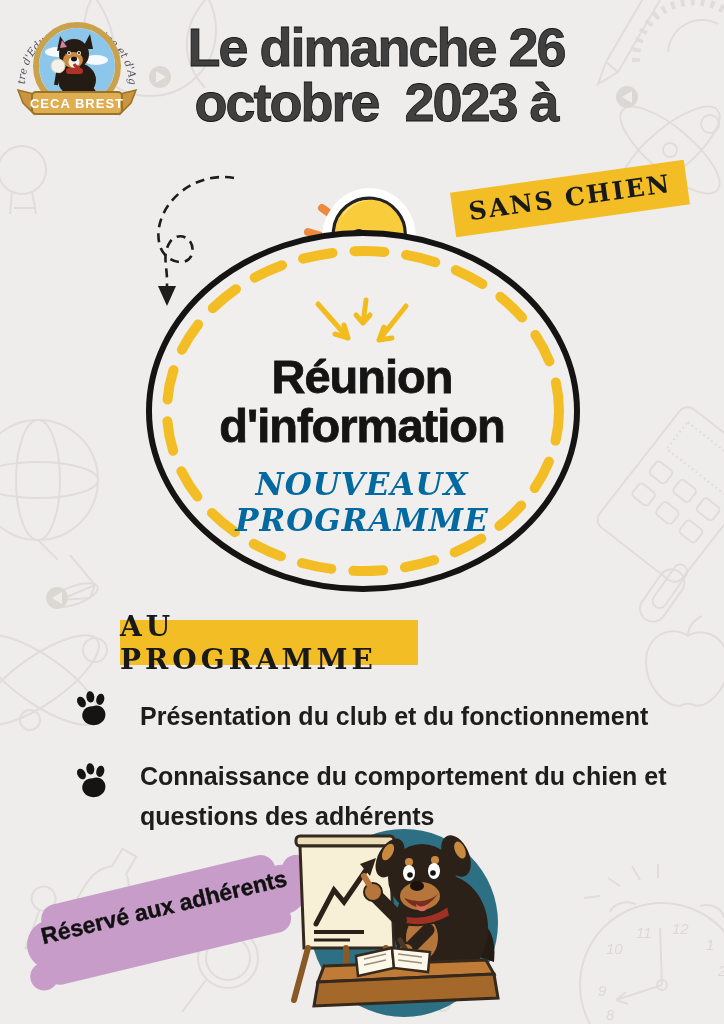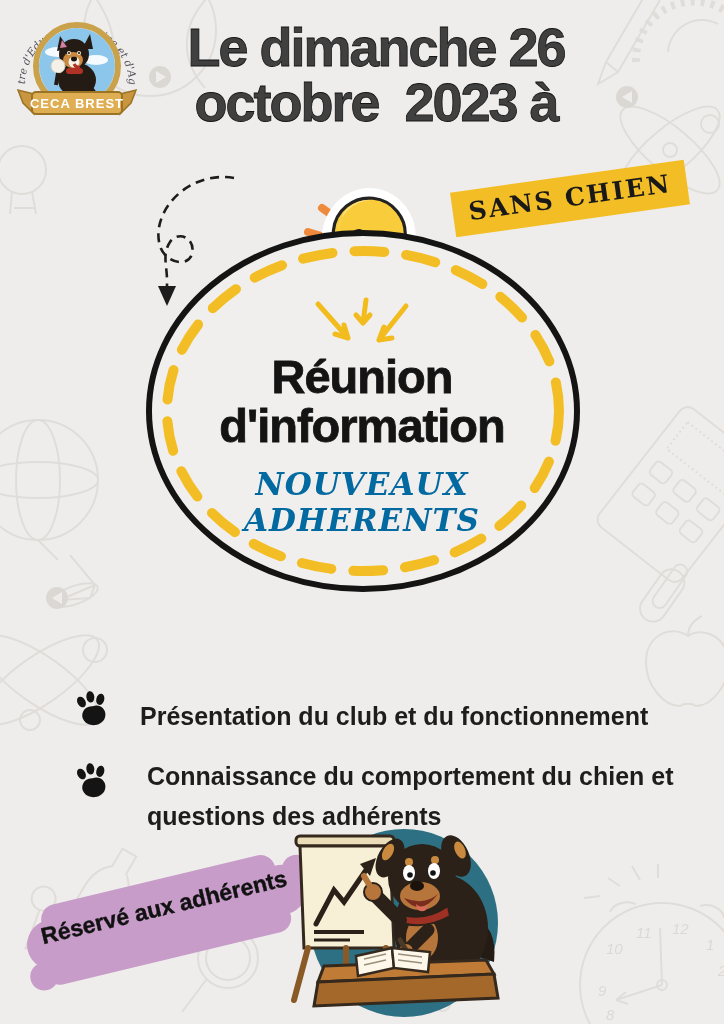--- a/index.html
+++ b/index.html
@@ -26,21 +26,21 @@
   .audience{margin-top:16px;font-family:"DejaVu Serif",serif;font-style:italic;
       font-weight:700;font-size:31px;line-height:36px;color:#0369a1;letter-spacing:1px;}
 
   
   .program-heading{left:120px;top:620px;width:298px;height:45px;background:#F3BE25;
       display:flex;align-items:center;justify-content:center;
       font-family:"DejaVu Serif",serif;font-weight:700;font-size:28px;
       letter-spacing:4px;color:#191919;}
   .program-item{color:#1d1d1d;font-weight:700;font-size:25px;line-height:40px;}
   .item1{left:140px;top:696px;white-space:nowrap;text-align:center;}
-  .item2{left:140px;top:756px;width:545px;margin-left:7px;}
+  .item2{left:140px;top:756px;width:545px;}
 
   
   .reserved-text{left:26px;top:894px;width:276px;text-align:center;
       transform:rotate(-13.5deg);color:#111;font-weight:900;font-size:23px;
       -webkit-text-stroke:0.4px #111;}
 </style>
 </head>
 <body>
 
 <div class="poster">
@@ -227,24 +227,25 @@
     <path d="M18,8 L48,42 M48,42 L35,38 M48,42 L44,29"></path>
     <path d="M66,4 L63,27 M63,27 L56,19 M63,27 L70,19"></path>
     <path d="M106,10 L79,44 M79,44 L92,42 M79,44 L84,31"></path>
   </svg>
 
   <div class="abs oval-text">
     <div class="reunion">Réunion</div>
     <div class="reunion">d'information</div>
     <div class="audience">
       <div>NOUVEAUX</div>
-      <div>ADHERENTS</div>
+      <div>PROGRAMME</div>
     </div>
   </div>
 
+  <div class="abs program-heading">AU PROGRAMME</div>
 
   <svg class="abs" style="left:74px;top:690px;" width="38" height="38" viewBox="0 0 40 40">
     <g fill="#141414" transform="rotate(-8 20 20)">
       <ellipse cx="9" cy="11" rx="4.2" ry="6" transform="rotate(-22 9 11)"></ellipse>
       <ellipse cx="19" cy="7" rx="4.2" ry="6"></ellipse>
       <ellipse cx="29" cy="11" rx="4.2" ry="6" transform="rotate(22 29 11)"></ellipse>
       <path d="M20,17 C29,15 35,24 31,31 C27,39 13,39 9,31 C5,24 11,15 20,17 Z"></path>
     </g>
   </svg>
   <div class="abs program-item item1">Présentation du club et du fonctionnement</div>

